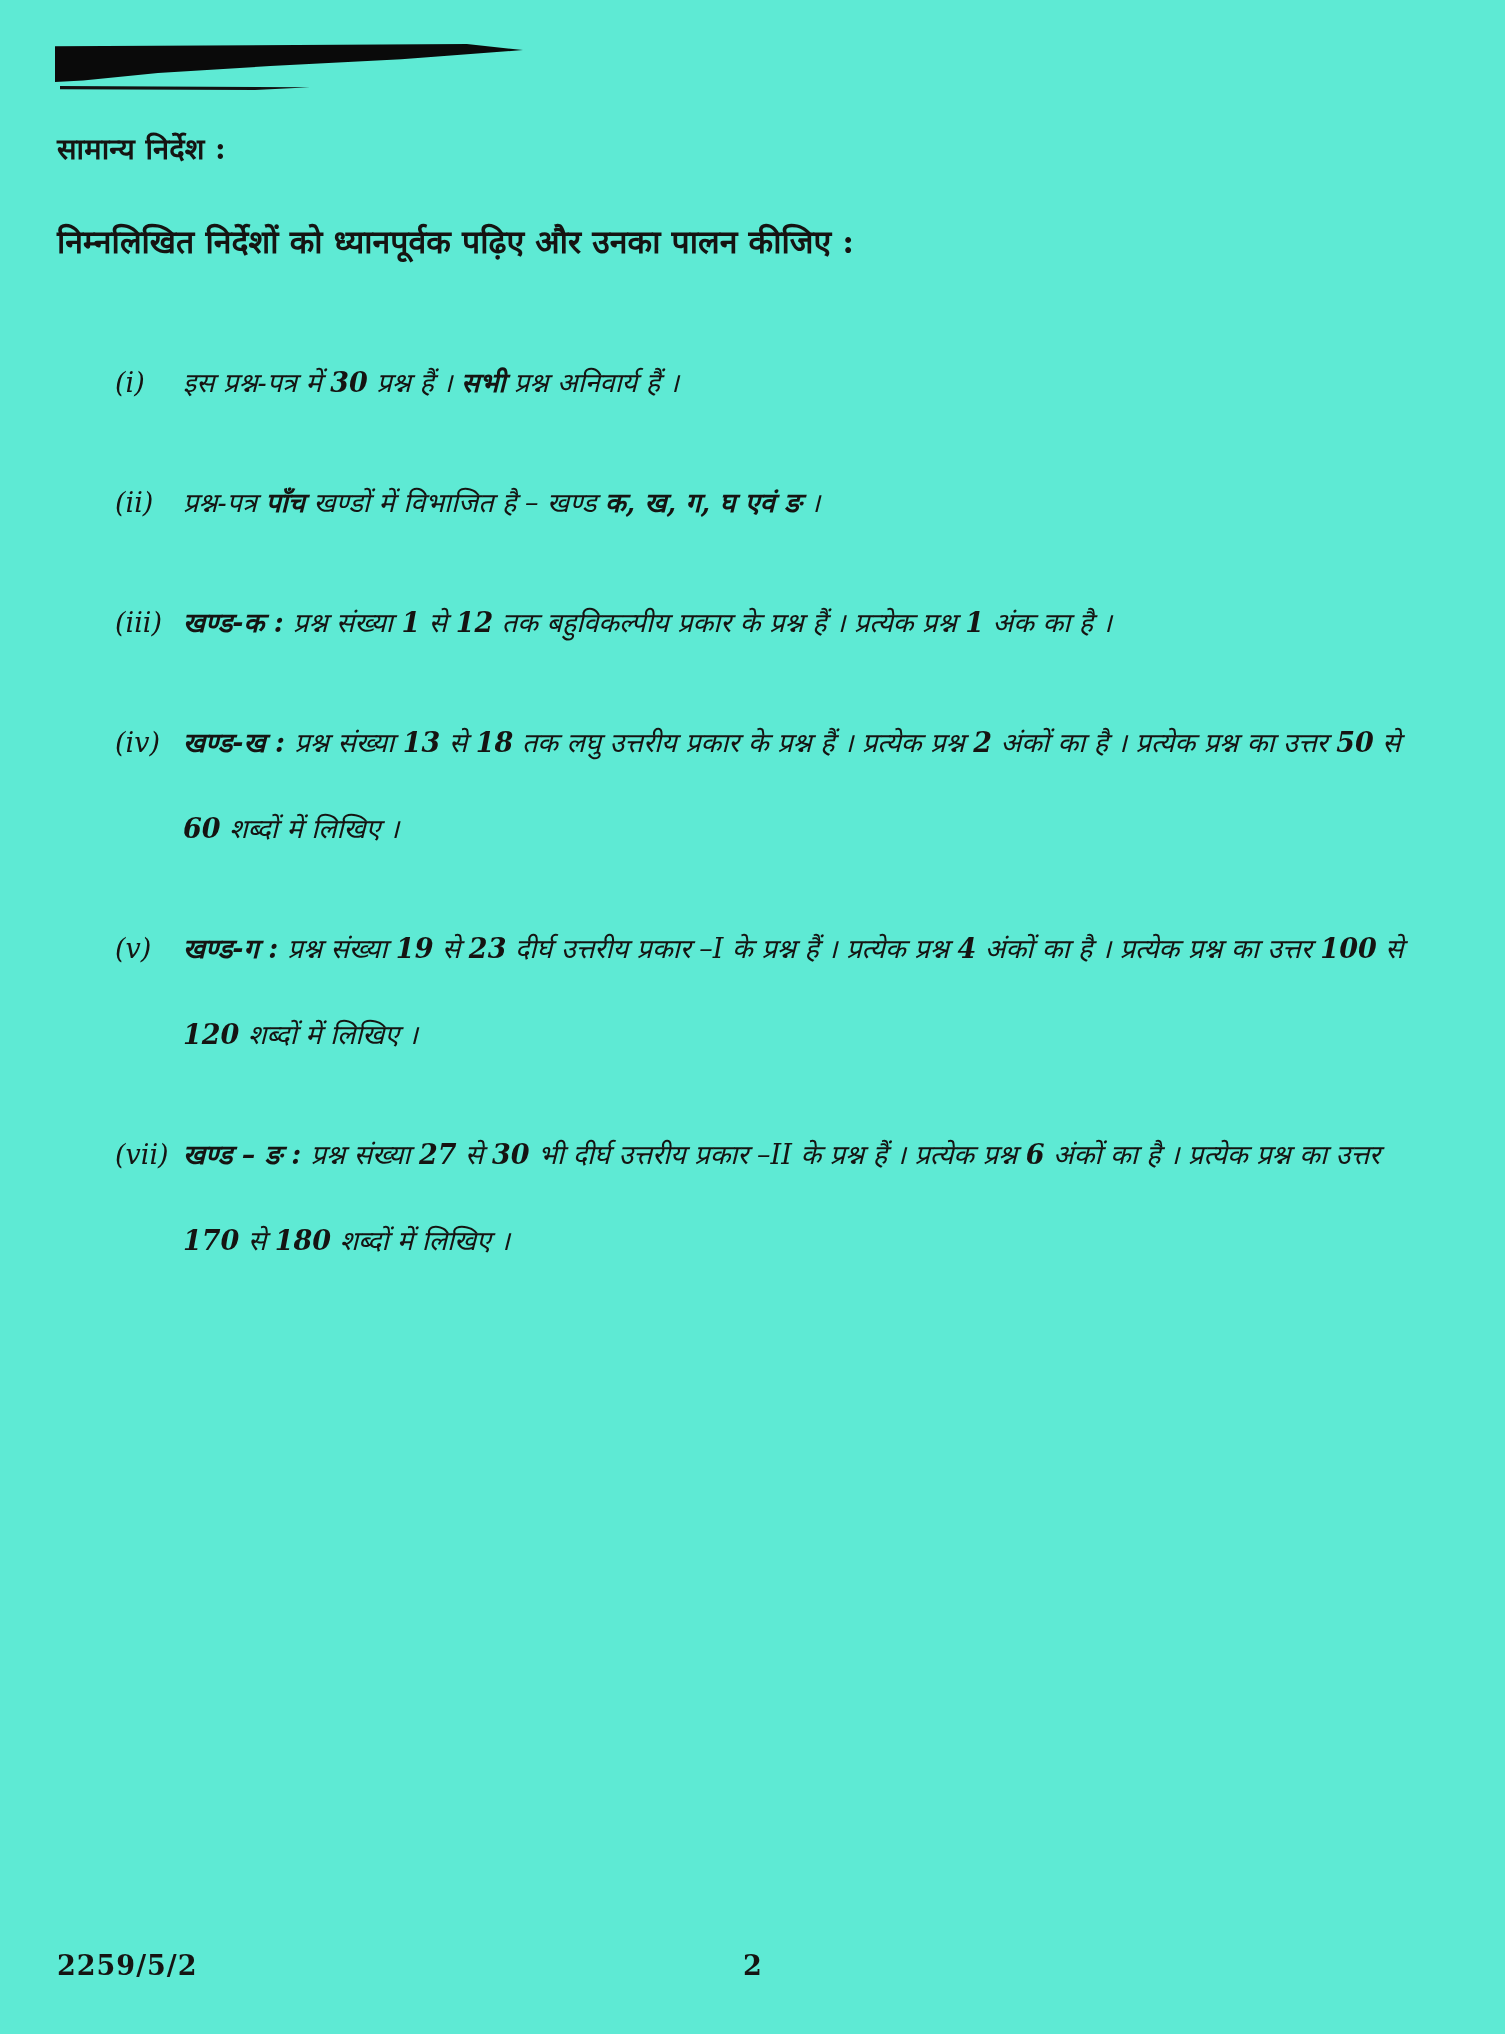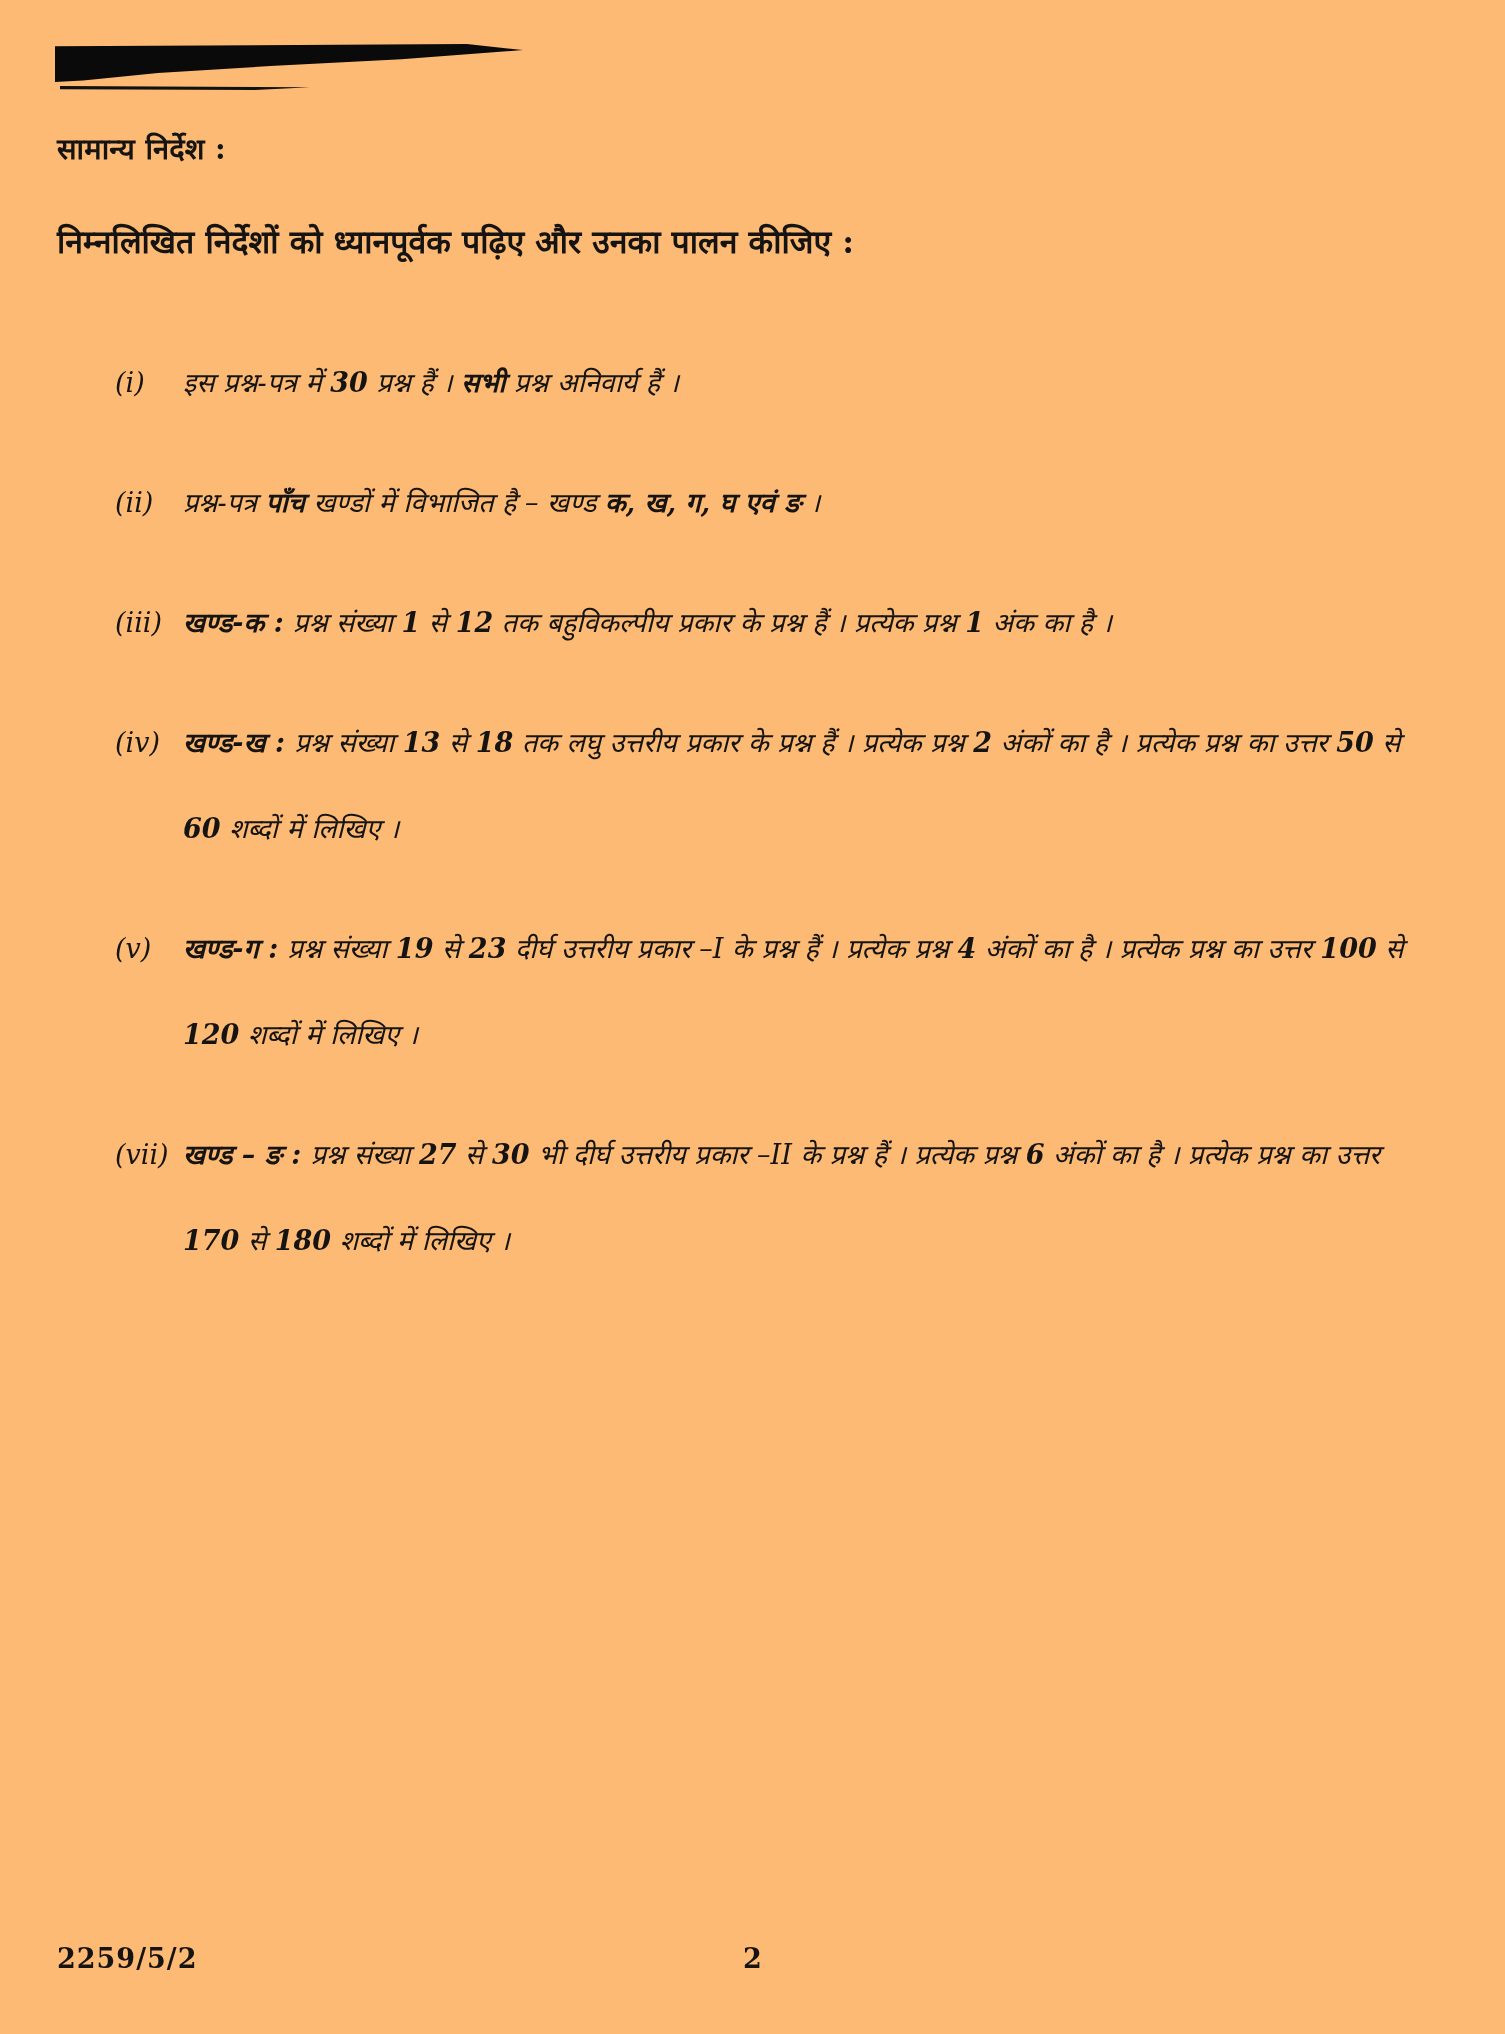--- a/index.html
+++ b/index.html
@@ -6,21 +6,21 @@
   html, body {
     margin: 0;
     padding: 0;
     background: #e8e8e8;
   }
   .page {
     position: relative;
     width: 1505px;
     height: 2034px;
     margin: 0 auto;
-    background: #fdba74;
+    background: #5eead4;
     color: #151412;
     font-family: "DejaVu Serif", "Liberation Serif", serif;
     overflow: hidden;
     box-sizing: border-box;
     padding: 0 60px 0 57px;
   }
   
   .scan-mark {
     position: absolute;
     top: 44px;
@@ -72,21 +72,21 @@
   .item .text {
     flex: 1;
   }
   .b {
     font-weight: bold;
   }
   .footer {
     position: absolute;
     left: 0;
     right: 0;
-    bottom: 55px;
+    bottom: 48px;
     height: 36px;
   }
   .footer .code {
     position: absolute;
     left: 57px;
     font-size: 27px;
     font-weight: bold;
     letter-spacing: 1px;
   }
   .footer .pageno {

